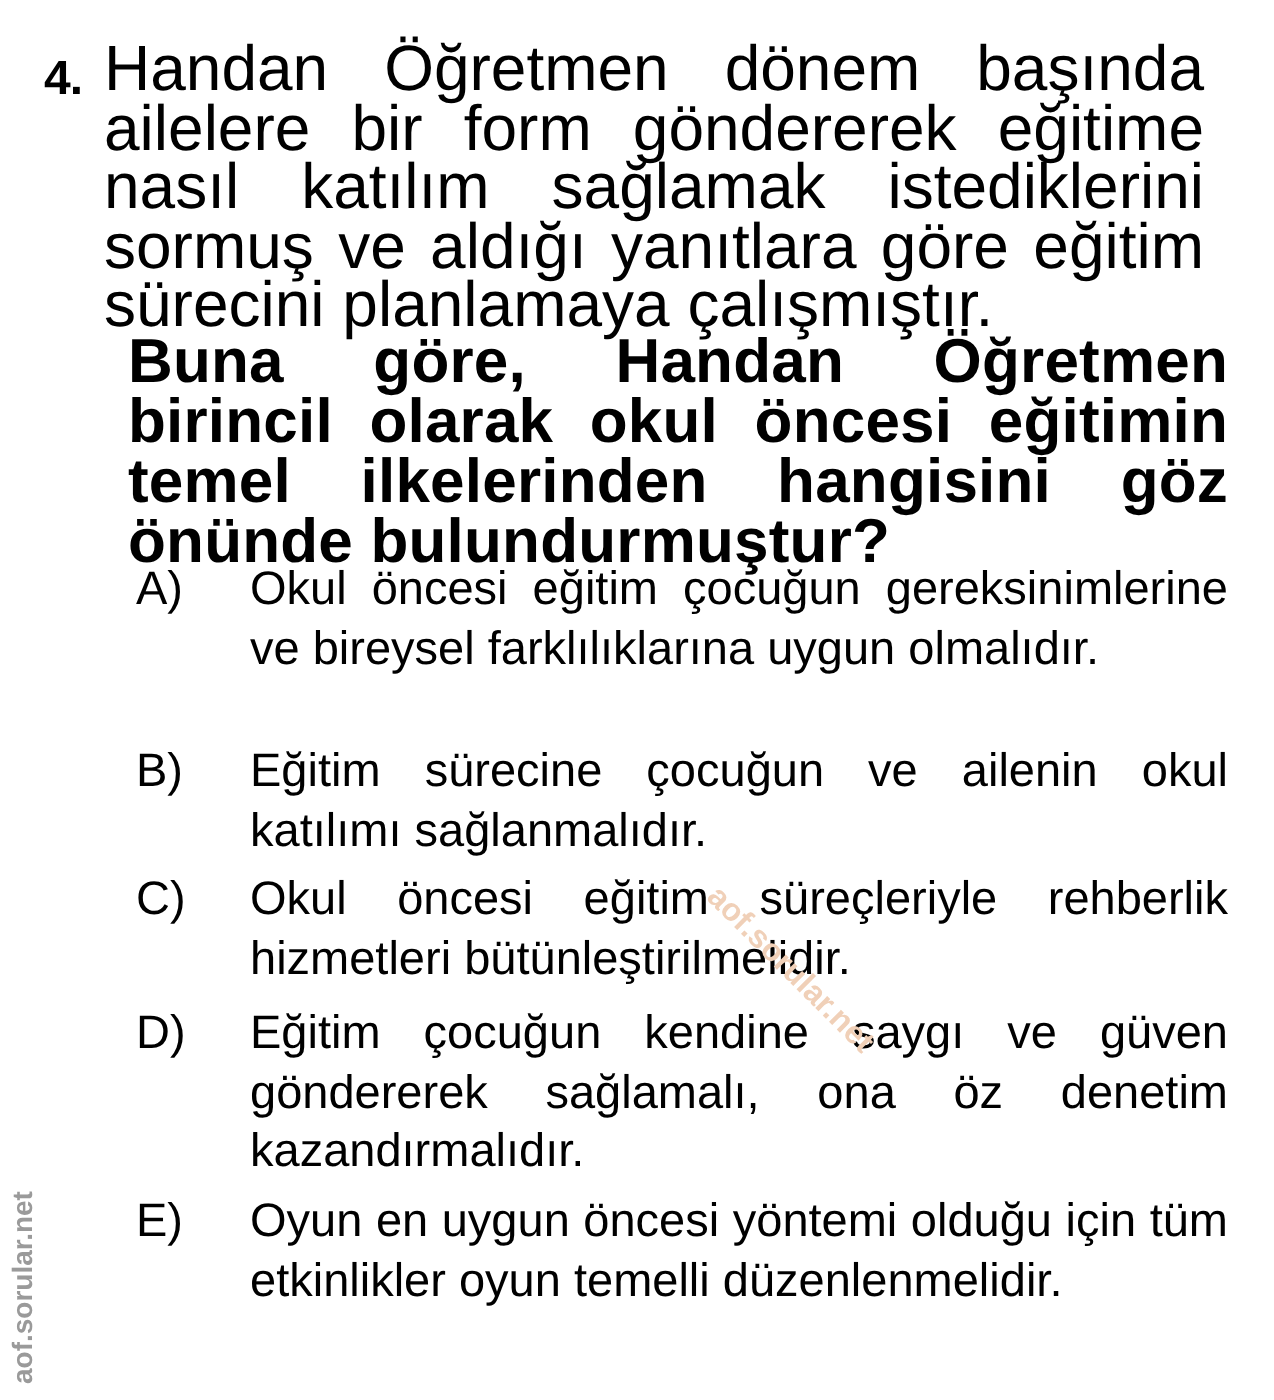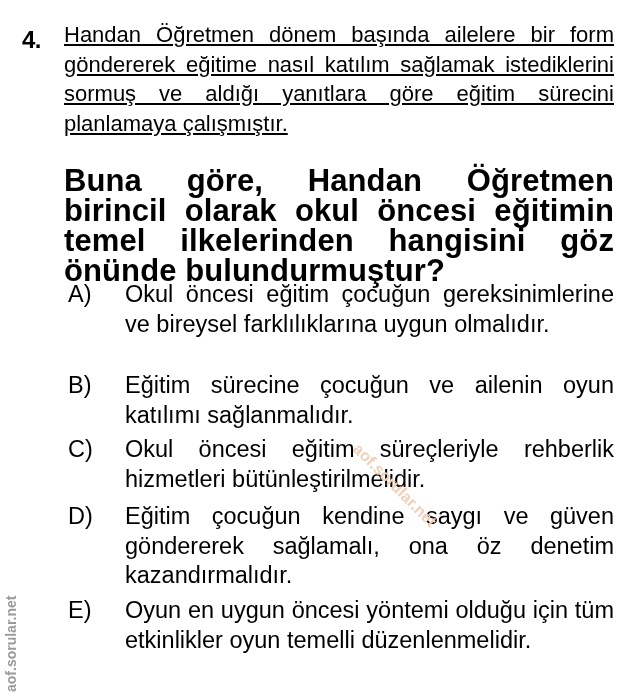--- a/index.html
+++ b/index.html
@@ -6,22 +6,22 @@
   body {
     width: 637px; height: 700px; overflow: hidden;
     background: #ffffff; position: relative;
     font-family: "Liberation Sans", sans-serif; color: #000;
   }
   .qnum {
     position: absolute; left: 22px; top: 26px;
     font-size: 24px; font-weight: bold; letter-spacing: -0.5px;
   }
   .stem {
-    position: absolute; left: 64px; top: 20px; width: 550px;
-    font-size: 22px; line-height: 29.5px; text-align: justify; text-decoration: underline;
+    position: absolute; left: 52px; top: 20px; width: 550px;
+    font-size: 32px; line-height: 29.5px; text-align: justify;
   }
   .lead {
     position: absolute; left: 64px; top: 166px; width: 550px;
     font-size: 31px; line-height: 30px; font-weight: bold; text-align: justify;
     letter-spacing: 0.1px;
   }
   .opt {
     position: absolute; left: 68px; width: 546px;
     font-size: 23.5px; line-height: 29.5px;
   }
@@ -44,21 +44,21 @@
 <div class="qnum">4.</div>
 <div class="stem">Handan Öğretmen dönem başında ailelere bir form göndererek eğitime nasıl katılım sağlamak istediklerini sormuş ve aldığı yanıtlara göre eğitim sürecini planlamaya çalışmıştır.</div>
 <div class="lead">Buna göre, Handan Öğretmen birincil olarak okul öncesi eğitimin temel ilkelerinden hangisini göz önünde bulundurmuştur?</div>
 
 <div class="opt" style="top:280px;">
   <span class="letter">A)</span>
   <span class="text">Okul öncesi eğitim çocuğun gereksinimlerine ve bireysel farklılıklarına uygun olmalıdır.</span>
 </div>
 <div class="opt" style="top:371px;">
   <span class="letter">B)</span>
-  <span class="text">Eğitim sürecine çocuğun ve ailenin oyun katılımı sağlanmalıdır.</span>
+  <span class="text">Eğitim sürecine çocuğun ve ailenin okul katılımı sağlanmalıdır.</span>
 </div>
 <div class="opt" style="top:435px;">
   <span class="letter">C)</span>
   <span class="text">Okul öncesi eğitim süreçleriyle rehberlik hizmetleri bütünleştirilmelidir.</span>
 </div>
 <div class="opt" style="top:502px;">
   <span class="letter">D)</span>
   <span class="text">Eğitim çocuğun kendine saygı ve güven göndererek sağlamalı, ona öz denetim kazandırmalıdır.</span>
 </div>
 <div class="opt" style="top:596px;">

